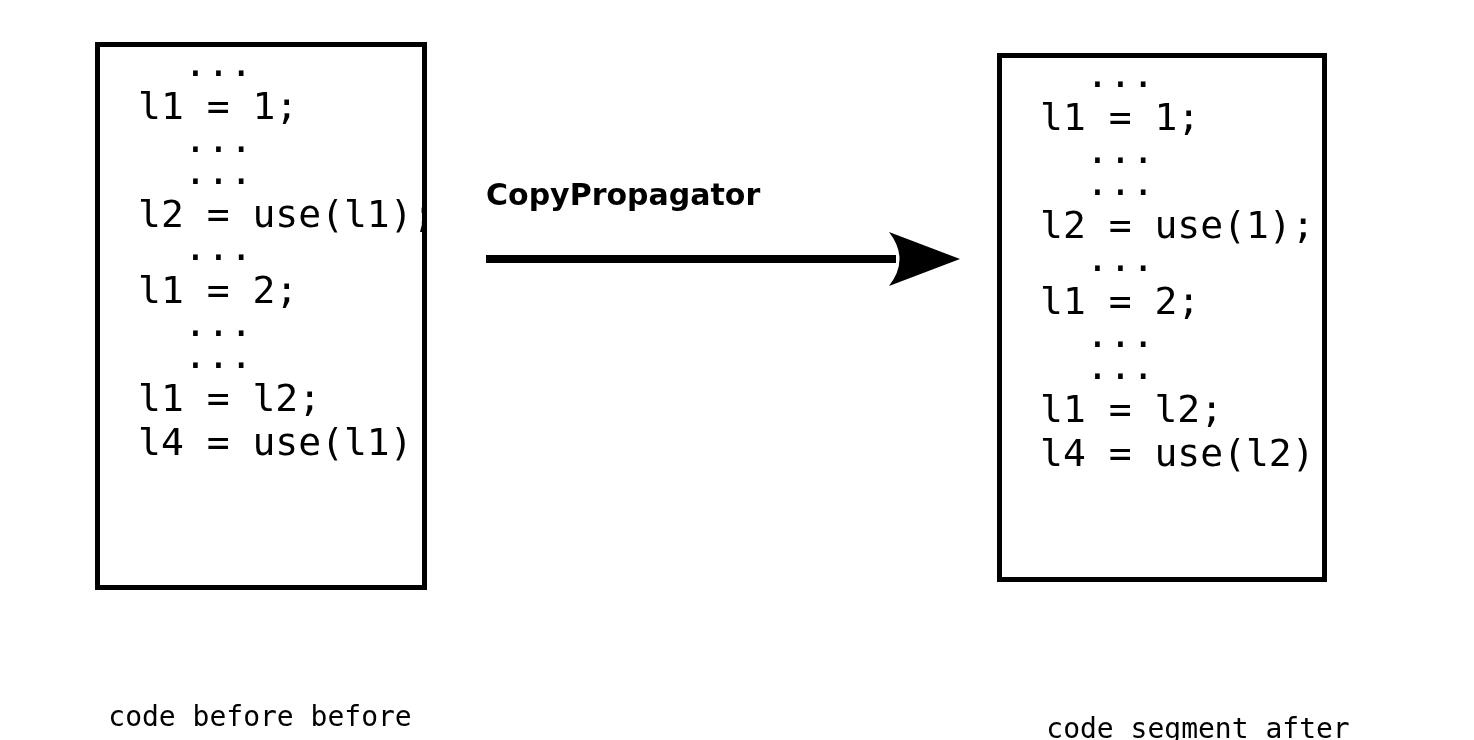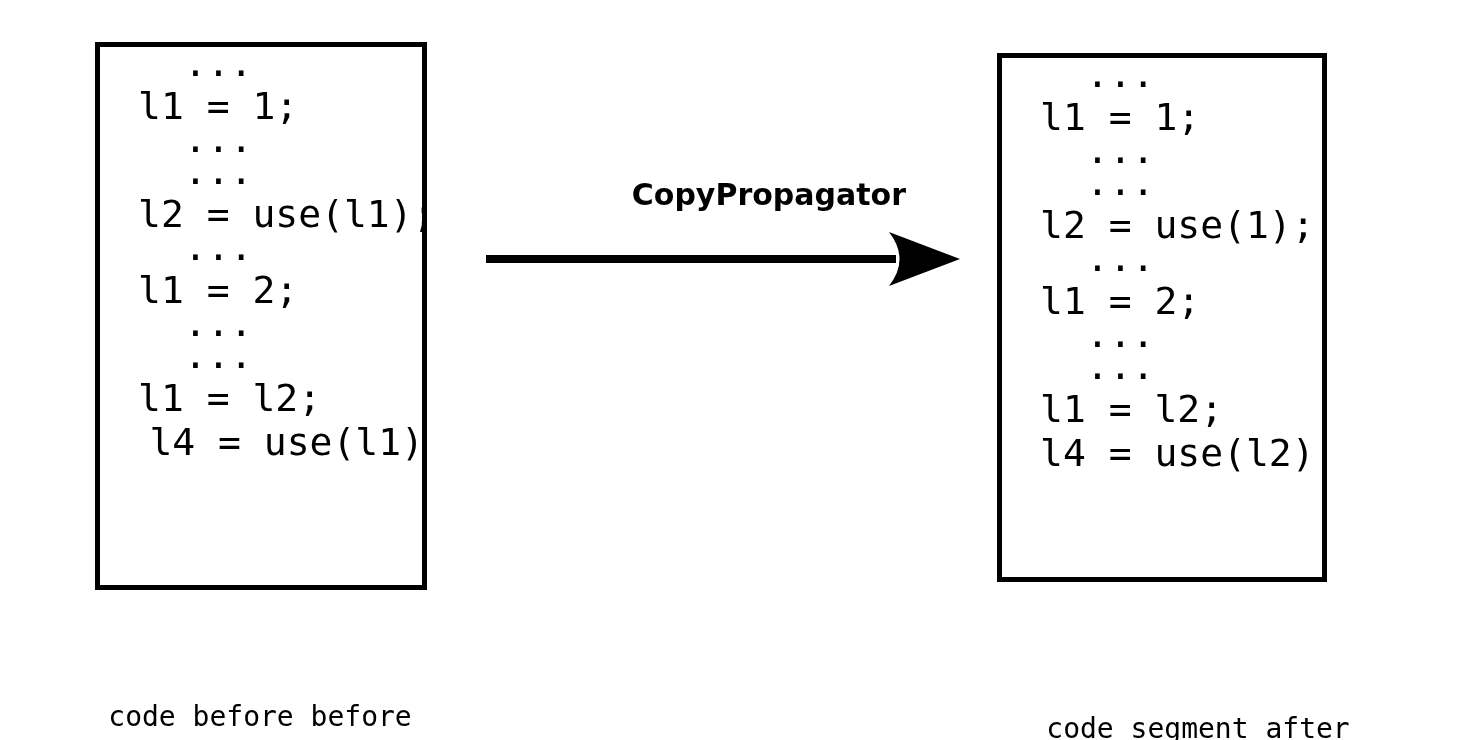--- a/index.html
+++ b/index.html
@@ -50,37 +50,36 @@
     font-size: 38px;
     line-height: 0.55;
     padding-left: 46px;
   }
   .code-line.stmt {
     height: 44px;
     line-height: 1.12;
   }
   .code-line.stmt.tight {
     height: 43px;
-    text-align: center;
   }
 
   
   #arrow-group {
     position: absolute;
     left: 486px;
     top: 180px;
     width: 480px;
     height: 110px;
   }
   #arrow-label {
     position: absolute;
     left: 0;
     top: 0;
     width: 420px;
-    text-align: right;
+    text-align: left;
     font-family: "DejaVu Sans", sans-serif;
     font-weight: bold;
     font-size: 30px;
     line-height: 1;
     color: #000000;
     white-space: nowrap;
   }
   #arrow-svg {
     position: absolute;
     left: 0;

